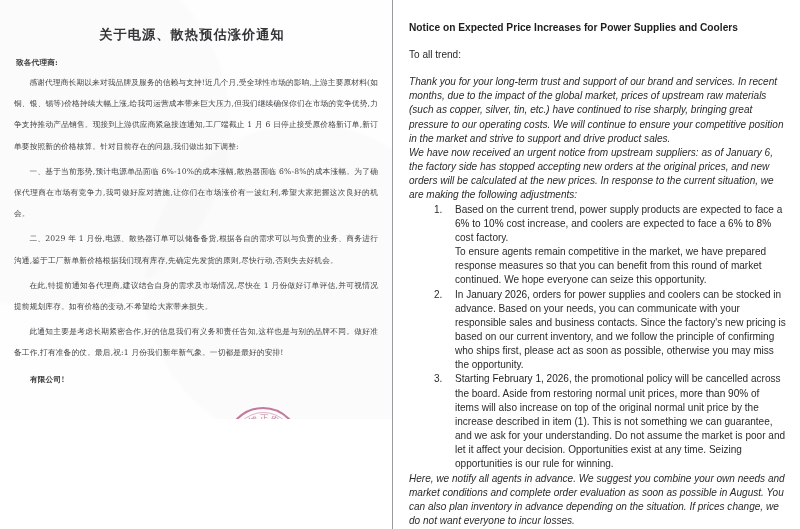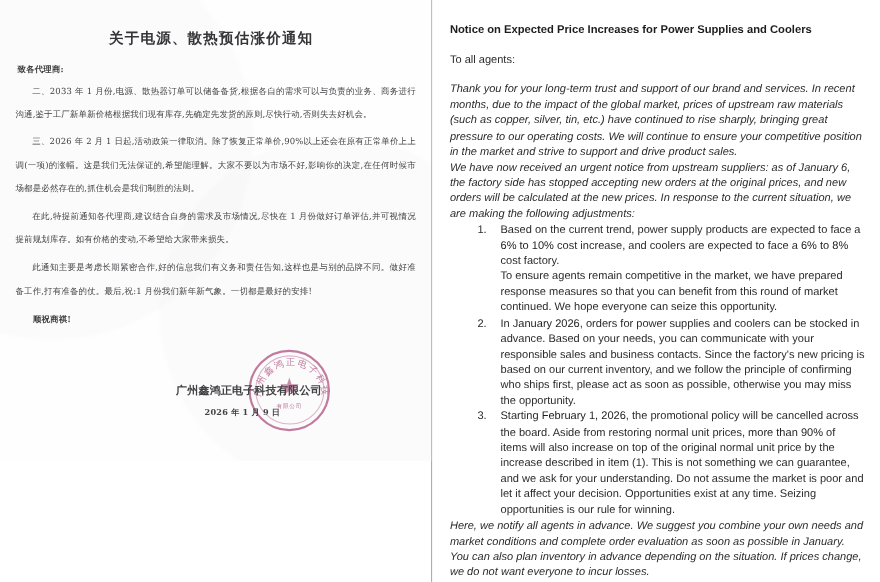--- a/index.html
+++ b/index.html
@@ -220,26 +220,27 @@
 
 <div id="page">
 
   <div id="scan-panel">
     <div id="scan-inner">
 
       <div class="cn-title">关于电源、散热预估涨价通知</div>
 
       <div class="cn-salutation">致各代理商:</div>
 
-      <p class="cn-para">二、2033 年 1 月份,电源、散热器订单可以储备备货,根据各自的需求可以与负责的业务、商务进行沟通,鉴于工厂新单新价格根据我们现有库存,先确定先发货的原则,尽快行动,否则失去好机会。</p>
-      <p class="cn-para">三、2026 年 2 月 1 日起,活动政策一律取消。除了恢复正常单价,90%以上还会在原有正常单价上上调(一项)的涨幅。这是我们无法保证的,希望能理解。大家不要以为市场不好,影响你的决定,在任何时候市场都是必然存在的,抓住机会是我们制胜的法则。</p>
+      <p class="cn-para">感谢代理商长期以来对我品牌及服务的信赖与支持!近几个月,受全球性市场的影响,上游主要原材料(如铜、银、锡等)价格持续大幅上涨,给我司运营成本带来巨大压力,但我们继续确保你们在市场的竞争优势,力争支持推动产品销售。现接到上游供应商紧急接连通知,工厂端截止 1 月 6 日停止接受原价格新订单,新订单要按照新的价格核算。针对目前存在的问题,我们做出如下调整:</p>
+      <p class="cn-para">一、基于当前形势,预计电源单品面临 6%-10%的成本涨幅,散热器面临 6%-8%的成本涨幅。为了确保代理商在市场有竞争力,我司做好应对措施,让你们在市场涨价有一波红利,希望大家把握这次良好的机会。</p>
+      <p class="cn-para">二、2029 年 1 月份,电源、散热器订单可以储备备货,根据各自的需求可以与负责的业务、商务进行沟通,鉴于工厂新单新价格根据我们现有库存,先确定先发货的原则,尽快行动,否则失去好机会。</p>
       <p class="cn-para">在此,特提前通知各代理商,建议结合自身的需求及市场情况,尽快在 1 月份做好订单评估,并可视情况提前规划库存。如有价格的变动,不希望给大家带来损失。</p>
       <p class="cn-para">此通知主要是考虑长期紧密合作,好的信息我们有义务和责任告知,这样也是与别的品牌不同。做好准备工作,打有准备的仗。最后,祝:1 月份我们新年新气象。一切都是最好的安排!</p>
 
-      <div class="cn-closing">顺祝商祺!</div>
+      <div class="cn-closing">有限公司!</div>
 
       <div id="sign-block">
 
         <div id="seal">
           <div class="seal-ring"></div>
           <svg class="seal-arc" viewBox="0 0 74 74">
             <defs>
               <path id="arcpath" d="M 9,40 A 28,28 0 0 1 65,40" fill="none"></path>
             </defs>
             <text>
@@ -256,36 +257,36 @@
 
     </div>
   </div>
 
   <div id="divider"></div>
 
   <div id="en-panel">
 
     <div id="en-title">Notice on Expected Price Increases for Power Supplies and Coolers</div>
 
-    <div id="en-salutation">To all agents:</div>
+    <div id="en-salutation">To all trend:</div>
 
     <p class="en-para">Thank you for your long-term trust and support of our brand and services. In recent months, due to the impact of the global market, prices of upstream raw materials (such as copper, silver, tin, etc.) have continued to rise sharply, bringing great pressure to our operating costs. We will continue to ensure your competitive position in the market and strive to support and drive product sales.</p>
     <p class="en-para">We have now received an urgent notice from upstream suppliers: as of January 6, the factory side has stopped accepting new orders at the original prices, and new orders will be calculated at the new prices. In response to the current situation, we are making the following adjustments:</p>
 
     <ol id="en-list">
       <li>
         <span>Based on the current trend, power supply products are expected to face a </span><b>6% to 10%</b><span> cost increase, and coolers are expected to face a </span><b>6% to 8%</b><span> cost factory.</span>
         <span class="cont">To ensure agents remain competitive in the market, we have prepared response measures so that you can benefit from this round of market continued. We hope everyone can seize this opportunity.</span>
       </li>
       <li>
         <span>In </span><b>January 2026</b><span>, orders for power supplies and coolers can be stocked in advance. Based on your needs, you can communicate with your responsible sales and business contacts. Since the factory's new pricing is based on our current inventory, and we follow the principle of confirming who ships first, please act as soon as possible, otherwise you may miss the opportunity.</span>
       </li>
       <li>
         <span>Starting </span><b>February 1, 2026</b><span>, the promotional policy will be cancelled across the board. Aside from restoring normal unit prices, </span><b>more than 90%</b><span> of items will also increase on top of the original normal unit price by the increase described in item (1). This is not something we can guarantee, and we ask for your understanding. Do not assume the market is poor and let it affect your decision. Opportunities exist at any time. Seizing opportunities is our rule for winning.</span>
       </li>
     </ol>
 
-    <p class="en-para">Here, we notify all agents in advance. We suggest you combine your own needs and market conditions and complete order evaluation as soon as possible in January. You can also plan inventory in advance depending on the situation. If prices change, we do not want everyone to incur losses.</p>
+    <p class="en-para">Here, we notify all agents in advance. We suggest you combine your own needs and market conditions and complete order evaluation as soon as possible in August. You can also plan inventory in advance depending on the situation. If prices change, we do not want everyone to incur losses.</p>
     <p class="en-para">This notice is mainly based on long-term close cooperation. We have an obligation and responsibility to inform you of good information. This is also different from other brands. Make preparations and be ready. Finally, we wish that in January we can welcome the New Year with a new atmosphere, and that everything will be the best arrangement.</p>
 
   </div>
 
 </div>
 
 </body></html>

